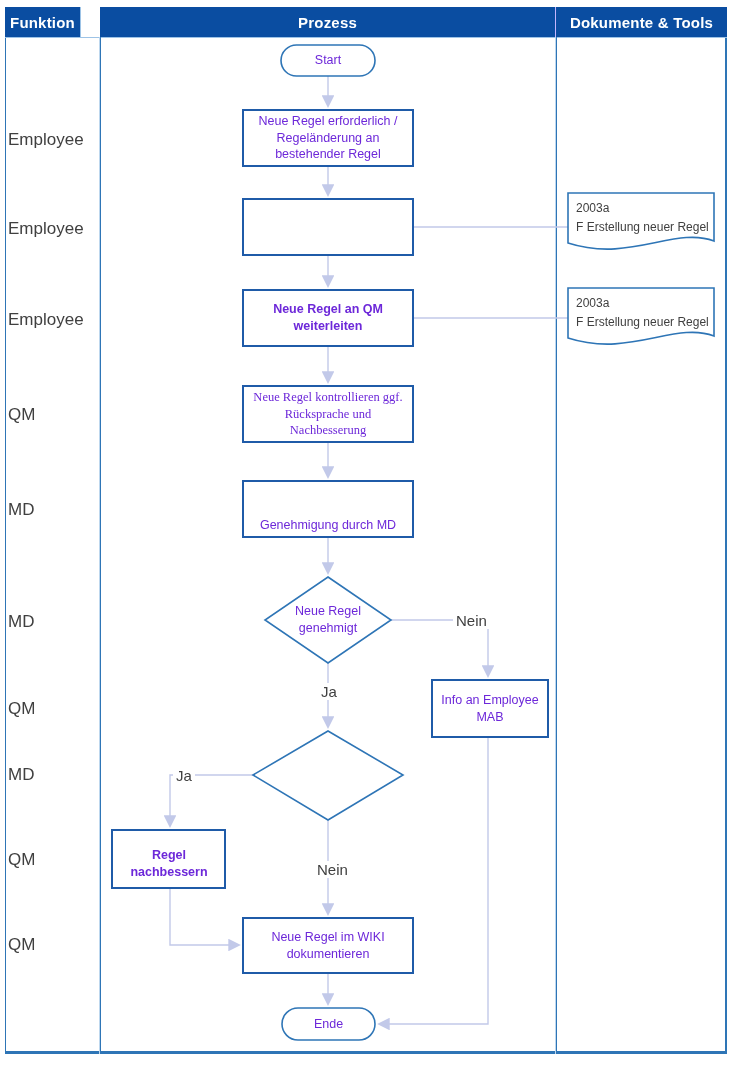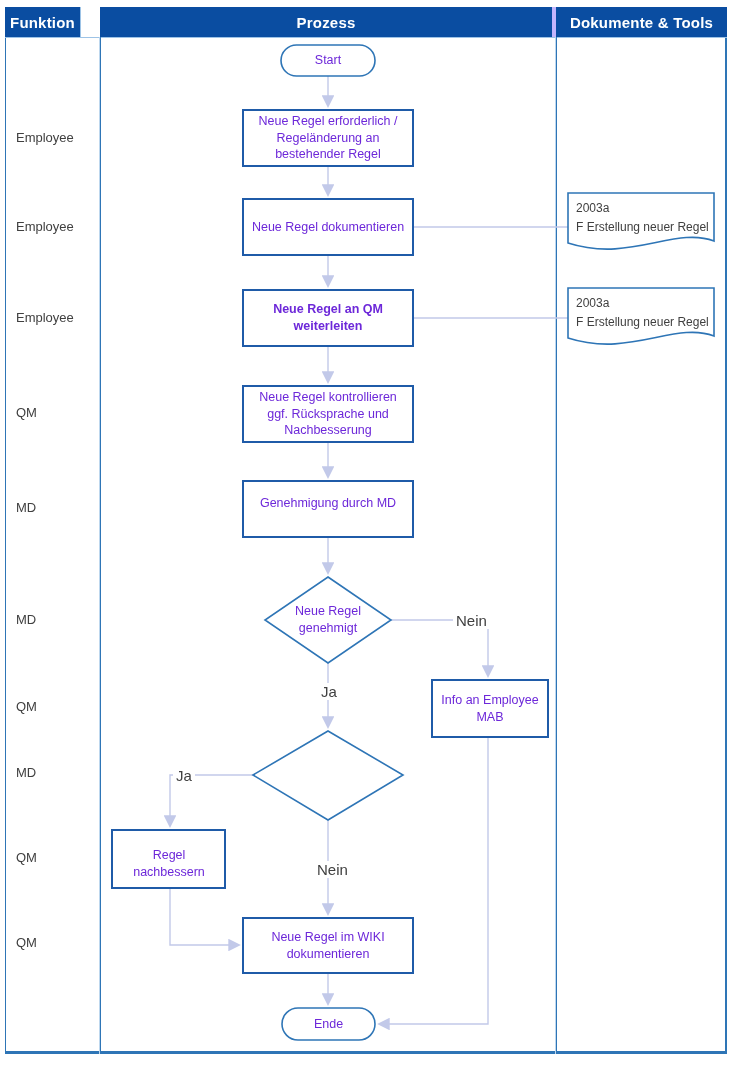--- a/index.html
+++ b/index.html
@@ -4,31 +4,31 @@
 <style>
   html,body{margin:0;padding:0;background:#fff;}
   body{font-family:"Liberation Sans", sans-serif;color:#404040;}
   #canvas{position:relative;width:733px;height:1066px;background:#fff;overflow:hidden;}
   
   #frame{position:absolute;left:5px;top:7px;width:722px;height:1047px;
          border-left:1px solid #2E75B6;border-right:2px solid #2E75B6;border-bottom:3px solid #2E75B6;box-sizing:border-box;}
   .hdr{position:absolute;top:7px;height:30px;background:#0A4DA1;display:flex;align-items:center;justify-content:center;
        color:#fff;font-weight:bold;font-size:15px;letter-spacing:.2px;box-sizing:border-box;}
   #hdr-funktion{left:5px;width:76px;border-right:1px solid #9DC3E6;}
-  #hdr-prozess{left:100px;width:456px;border-right:4px solid #c4b5fd;}
+  #hdr-prozess{left:100px;width:456px;border-right:1px solid #c4b5fd;}
   #hdr-dokumente{left:556px;width:171px;}
   .vdiv{position:absolute;top:37px;bottom:12px;width:0;border-left:1px solid #BDD7EE;border-right:1px solid #2E75B6;}
   #div1{left:99px;} #div2{left:555px;}
   #hdr-underline{position:absolute;left:5px;top:37px;width:722px;height:1px;background:#9DC3E6;}
   
   #shapes{position:absolute;left:0;top:0;}
   
   .node-label{position:absolute;display:flex;align-items:center;justify-content:center;text-align:center;
               font-size:12.5px;line-height:1.35;color:#6d28d9;}
-  .lane-label{position:absolute;left:16px;font-size:13px;color:#404040;}
+  .lane-label{position:absolute;left:8px;font-size:17px;color:#404040;}
   .edge-label{position:absolute;font-size:15px;color:#404040;background:#fff;padding:0 3px;}
   .doc-label{position:absolute;font-size:12px;line-height:19px;text-align:left;color:#404040;}
   .doc-label span{display:block;}
 </style>
 </head>
 <body>
 
 <div id="canvas">
 
   <div id="frame"></div>
@@ -96,27 +96,26 @@
 
     <path d="M328,577 L391,620 L328,663 L265,620 Z" fill="#fff" stroke="#2E75B6" stroke-width="1.6"></path>
     <path d="M328,731 L403,775 L328,820 L253,775 Z" fill="#fff" stroke="#2E75B6" stroke-width="1.6"></path>
 
     <path d="M568,193 H714 V241 C675,226 630,263 568,243 Z" fill="#fff" stroke="#2E75B6" stroke-width="1.6"></path>
     <path d="M568,288 H714 V336 C675,321 630,358 568,338 Z" fill="#fff" stroke="#2E75B6" stroke-width="1.6"></path>
   </svg>
 
   <div class="node-label" style="left:281px;top:45px;width:94px;height:31px;">Start</div>
   <div class="node-label" style="left:248px;top:110px;width:160px;height:56px;">Neue Regel erforderlich / Regeländerung an bestehender Regel</div>
-  <div class="node-label" style="left:246px;top:199px;width:164px;height:56px;">Neue Regel dokumentieren</div>
   <div class="node-label" style="left:266px;top:290px;width:124px;height:56px;font-weight:bold;">Neue Regel an QM weiterleiten</div>
-  <div class="node-label" style="left:250px;top:386px;width:156px;height:56px;">Neue Regel kontrollieren ggf. Rücksprache und Nachbesserung</div>
-  <div class="node-label" style="left:246px;top:475px;width:164px;height:56px;text-align:center;">Genehmigung durch MD</div>
+  <div class="node-label" style="left:250px;top:386px;width:156px;height:56px;font-family:Liberation Serif, serif;">Neue Regel kontrollieren ggf. Rücksprache und Nachbesserung</div>
+  <div class="node-label" style="left:246px;top:497px;width:164px;height:56px;text-align:center;">Genehmigung durch MD</div>
   <div class="node-label" style="left:283px;top:598px;width:90px;height:44px;">Neue Regel genehmigt</div>
   <div class="node-label" style="left:436px;top:680px;width:108px;height:57px;">Info an Employee MAB</div>
-  <div class="node-label" style="left:133px;top:830px;width:72px;height:68px;">Regel nachbessern</div>
+  <div class="node-label" style="left:133px;top:830px;width:72px;height:68px;font-weight:bold;">Regel nachbessern</div>
   <div class="node-label" style="left:255px;top:918px;width:146px;height:55px;">Neue Regel im WIKI dokumentieren</div>
   <div class="node-label" style="left:282px;top:1008px;width:93px;height:32px;">Ende</div>
 
   <div class="doc-label" style="left:576px;top:199px;width:134px;">
     <span>2003a</span>
     <span>F Erstellung neuer Regel</span>
   </div>
   <div class="doc-label" style="left:576px;top:294px;width:134px;">
     <span>2003a</span>
     <span>F Erstellung neuer Regel</span>

